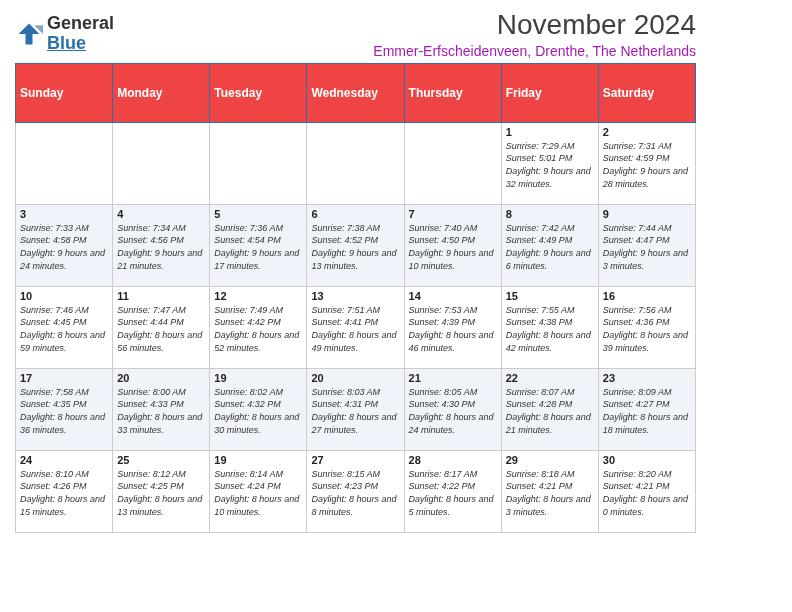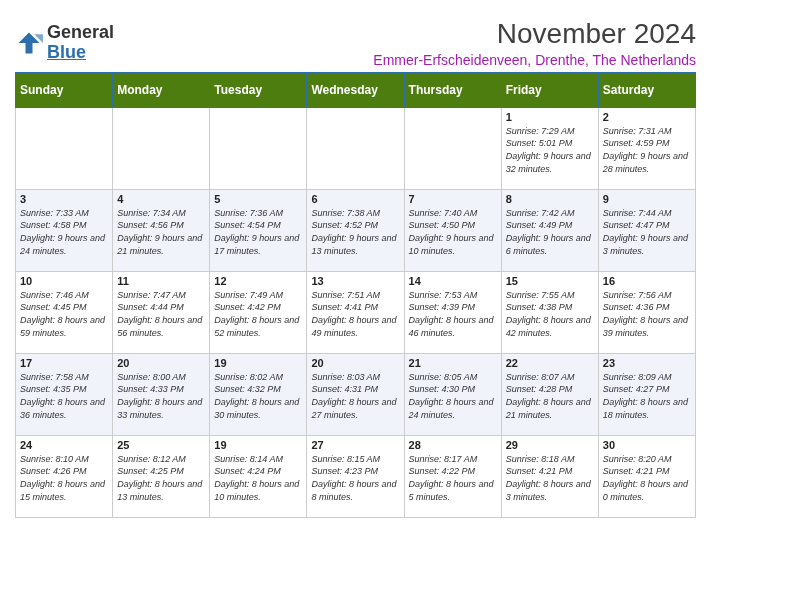--- a/index.html
+++ b/index.html
@@ -6,21 +6,20 @@
     body {
       font-family: Arial, sans-serif;
       background: #fff;
       width: 792px;
       height: 612px;
       overflow: hidden;
     }
     .page {
       width: 711px;
       padding: 10px 15px 10px 15px;
-      margin-top: 9px;
     }
     .header {
       display: flex;
       align-items: flex-start;
       justify-content: space-between;
       margin-bottom: 4px;
     }
     .logo {
       display: flex;
       align-items: center;
@@ -60,25 +59,25 @@
       font-size: 14px;
       color: #a21caf;
       margin-top: 2px;
     }
     table {
       width: 100%;
       border-collapse: collapse;
       table-layout: fixed;
     }
     thead tr th {
-      background: #4d7c0f;
+      background: #ef4444;
       color: #fff;
       font-size: 12px;
       font-weight: bold;
-      padding: 10px 4px;
+      padding: 22px 4px;
       text-align: left;
       border: 1px solid #2c6fad;
     }
     tbody tr td {
       border: 1px solid #ccc;
       vertical-align: top;
       padding: 3px 4px;
       font-size: 9.5px;
       color: #333;
       height: 82px;

